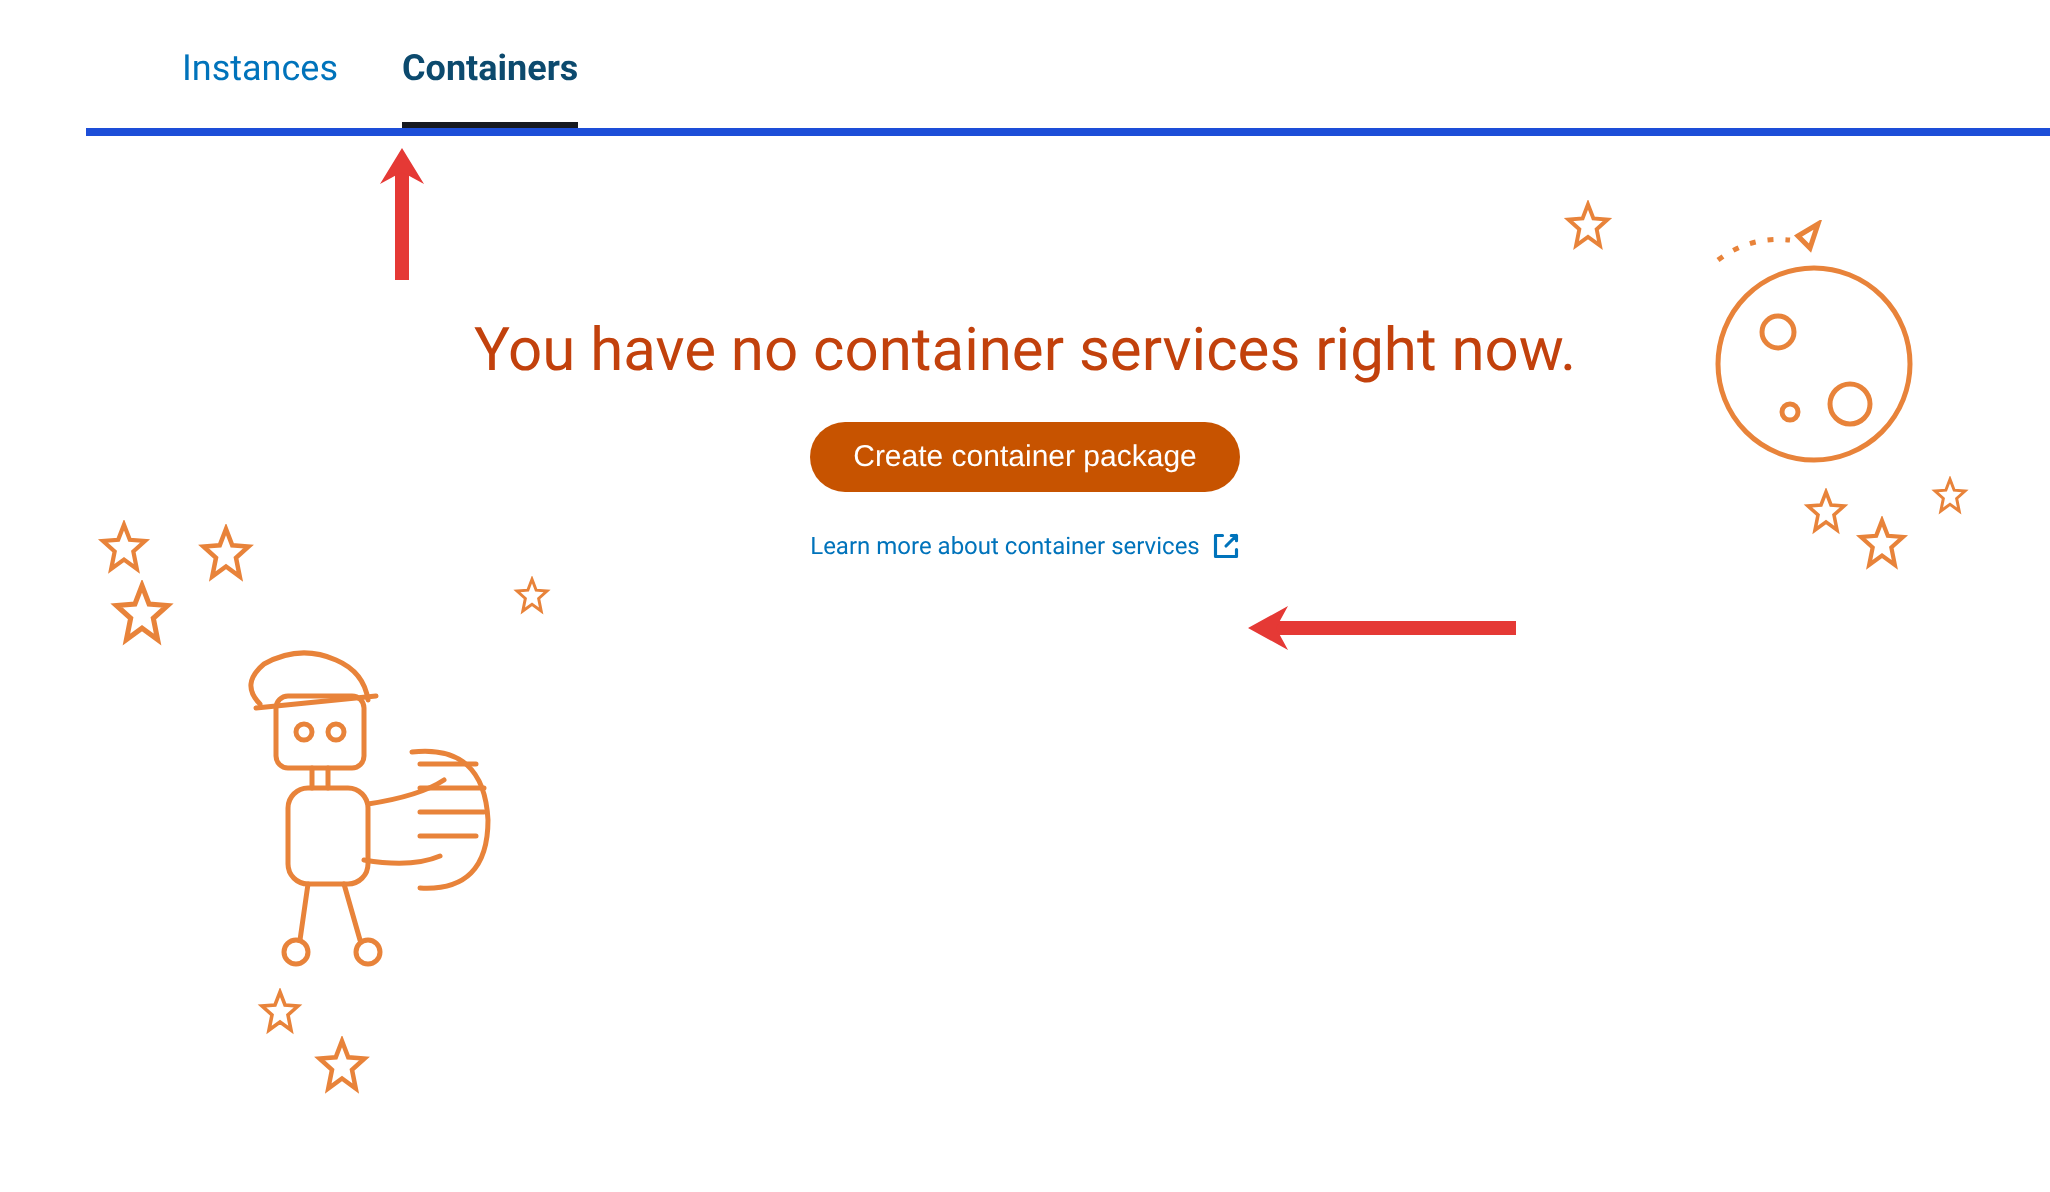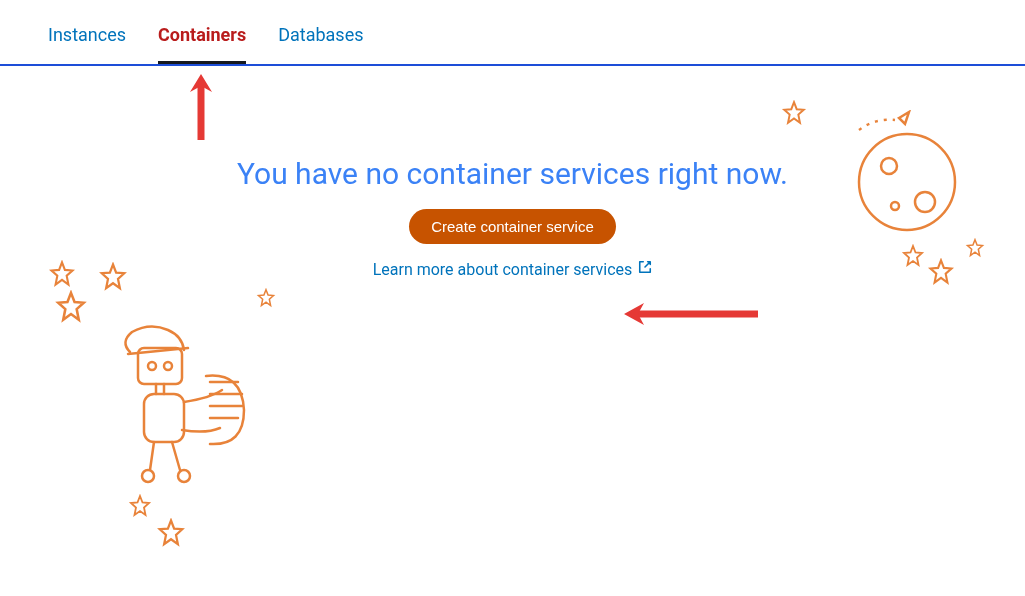--- a/index.html
+++ b/index.html
@@ -12,44 +12,45 @@
       background: #fff;
       width: 1025px;
       height: 596px;
       position: relative;
       overflow: hidden;
     }
     .tabs {
       display: flex;
       gap: 32px;
       padding: 24px 76px 0 48px;
-      border-bottom: 2px solid #1d4ed8;
+      border-bottom: 4px solid #1d4ed8;
+      margin-left: 43px;
     }
     .tab {
       color: #0073bb;
       font-size: 18px;
       padding-bottom: 16px;
       cursor: pointer;
       font-weight: 400;
     }
     .tab.active {
-      color: #b91c1c;
+      color: #0c4a6e;
       font-weight: 700;
       border-bottom: 3px solid #16191f;
     }
     .content {
       text-align: center;
       padding-top: 90px;
       position: relative;
       z-index: 2;
     }
     .heading {
       font-size: 30px;
       font-weight: 400;
-      color: #3b82f6;
+      color: #c2410c;
       margin-bottom: 18px;
     }
     .description {
       color: #545b64;
       font-size: 15px;
       line-height: 1.6;
       max-width: 580px;
       margin: 0 auto 22px auto;
     }
     .primary-button {
@@ -57,21 +58,21 @@
       color: #fff;
       border: none;
       border-radius: 20px;
       padding: 9px 22px;
       font-size: 15px;
       cursor: pointer;
       margin-bottom: 16px;
     }
     .learn-more {
       color: #0073bb;
-      font-size: 16px;
+      font-size: 12px;
       text-decoration: none;
       display: inline-flex;
       gap: 6px;
       cursor: pointer;
     }
     .external-icon {
       width: 14px;
       height: 14px;
       display: inline-block;
     }
@@ -117,26 +118,25 @@
       stroke-width: 2;
       z-index: 1;
     }
   </style>
 </head>
 <body>
 
 <div class="tabs">
   <div class="tab">Instances</div>
   <div class="tab active">Containers</div>
-  <div class="tab">Databases</div>
 </div>
 
 <div class="content">
   <h1 class="heading">You have no container services right now.</h1>
-  <button class="primary-button">Create container service</button>
+  <button class="primary-button">Create container package</button>
   <div>
     <a class="learn-more">
       <span>Learn more about container services</span>
       <svg class="external-icon" viewBox="0 0 16 16">
         <path d="M11 2h3v3M14 2L8 8M6 2H2v12h12v-4" stroke="#0073bb" stroke-width="1.8" fill="none" stroke-linecap="round" stroke-linejoin="round"></path>
       </svg>
     </a>
   </div>
 </div>
 

